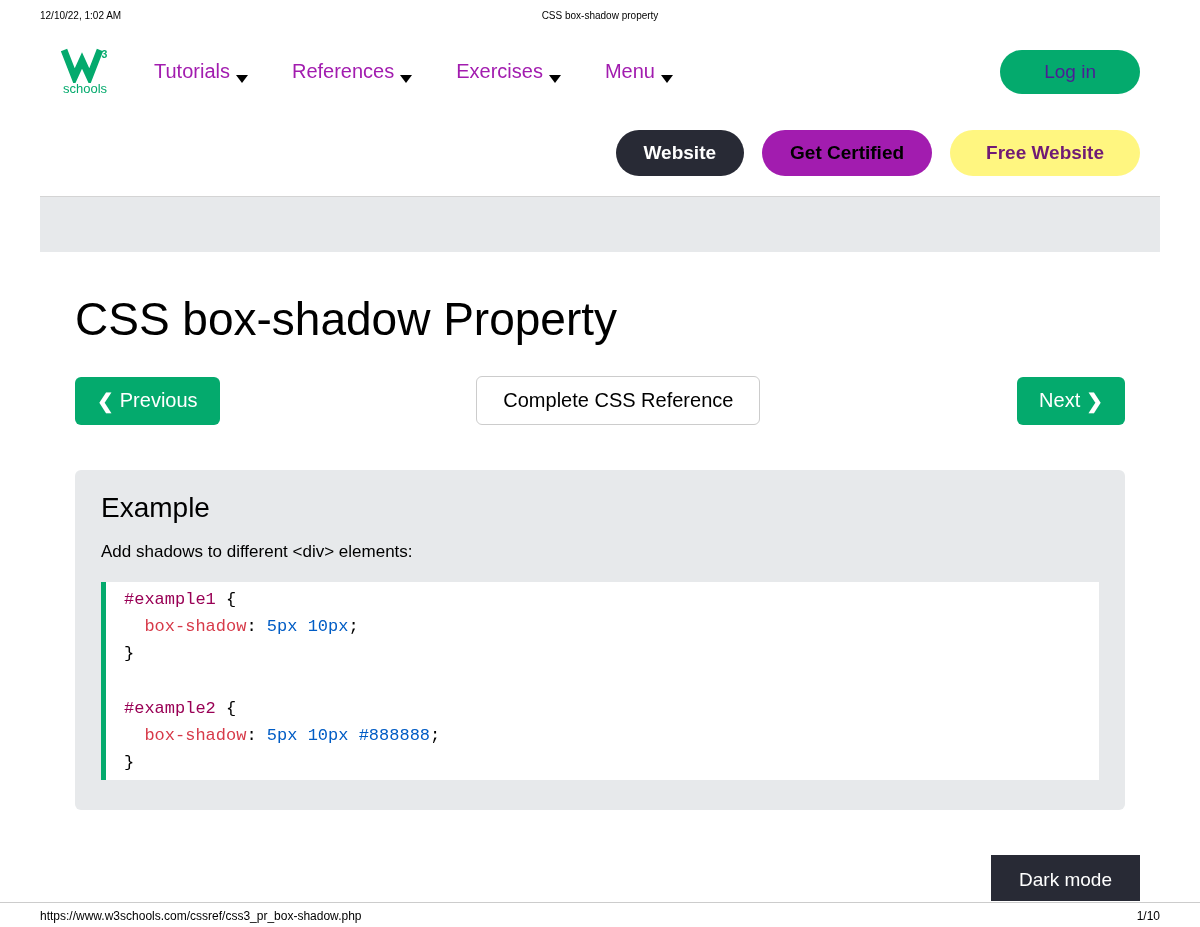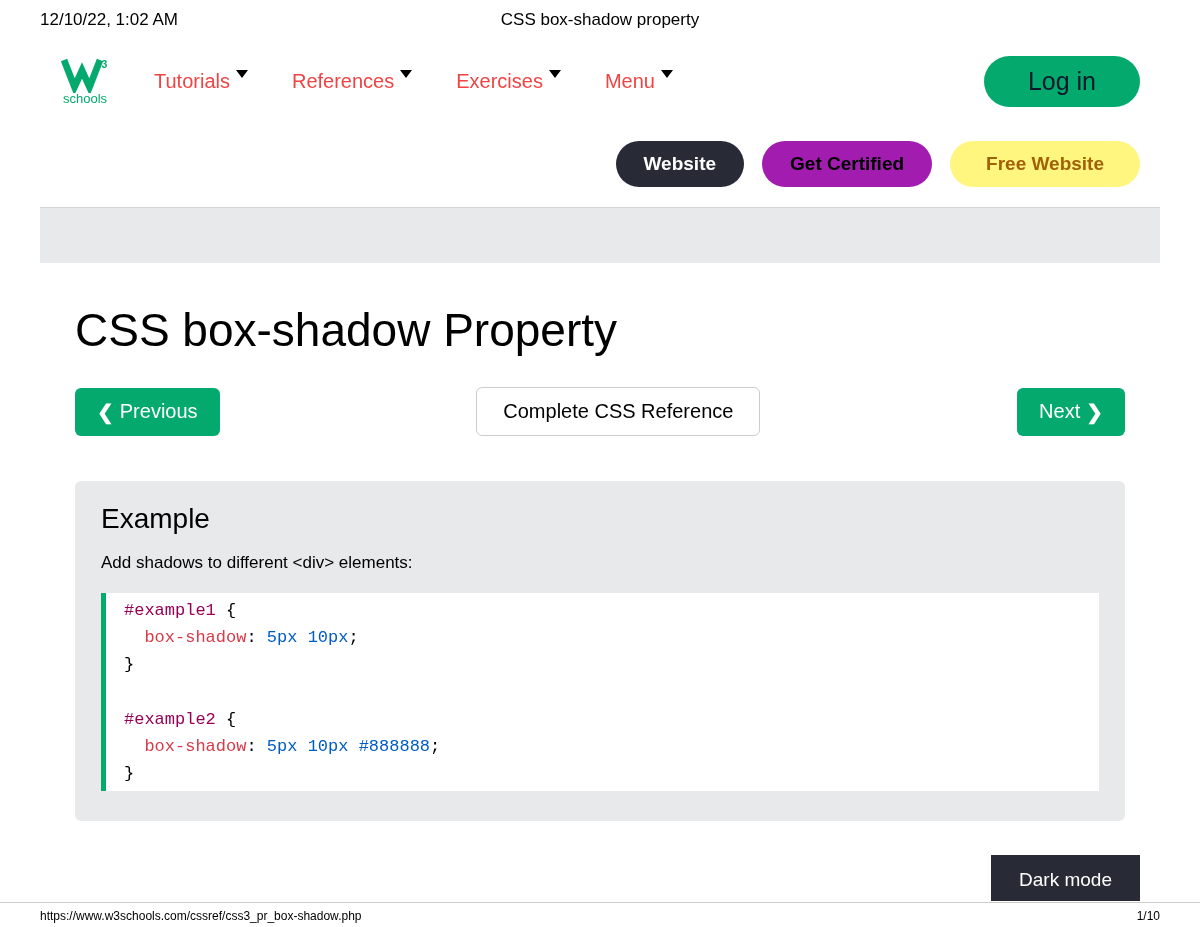--- a/index.html
+++ b/index.html
@@ -6,21 +6,21 @@
     body {
       font-family: -apple-system, BlinkMacSystemFont, 'Segoe UI', Verdana, sans-serif;
       background: #fff;
       width: 1200px;
       position: relative;
     }
     .print-header {
       display: flex;
       justify-content: space-between;
       padding: 10px 40px 6px 40px;
-      font-size: 17px;
+      font-size: 10px;
       color: #000;
     }
     .print-header .center { position: absolute; left: 50%; transform: translateX(-50%); }
     .topbar {
       display: flex;
       align-items: center;
       padding: 20px 60px 10px 60px;
       gap: 24px;
     }
     .logo {
@@ -28,39 +28,39 @@
       flex-direction: column;
       align-items: center;
       color: #04aa6d;
       margin-right: 20px;
     }
     .logo svg { width: 50px; height: 36px; }
     .logo-text { font-size: 13px; color: #04aa6d; font-weight: 400; margin-top: -2px; }
     .nav-item {
       font-size: 20px;
       font-weight: 500;
-      color: #ef4444;
-      display: flex;
-      align-items: flex-start;
+      color: #a21caf;
+      display: flex;
+      align-items: flex-end;
       gap: 6px;
       cursor: pointer;
       margin-right: 20px;
     }
     .caret-down {
       display: inline-block;
       width: 0; height: 0;
       border-left: 6px solid transparent;
       border-right: 6px solid transparent;
       border-top: 8px solid #000;
     }
     .spacer { flex: 1; }
     .login-btn {
       background: #04aa6d;
-      color: #0f172a;
-      font-size: 25px;
+      color: #4c1d95;
+      font-size: 19px;
       font-weight: 500;
       padding: 11px 44px;
       border-radius: 26px;
       border: none;
       cursor: pointer;
     }
     .subbar {
       display: flex;
       justify-content: flex-end;
       gap: 18px;
@@ -69,21 +69,21 @@
     .pill {
       font-size: 19px;
       font-weight: 600;
       padding: 12px 28px;
       border-radius: 26px;
       border: none;
       cursor: pointer;
     }
     .pill.upgrade { background: #282a35; color: #fff; }
     .pill.certified { background: #a21caf; color: #000; }
-    .pill.freeweb { background: #fff680; color: #a16207; padding-left: 36px; padding-right: 36px; }
+    .pill.freeweb { background: #fff680; color: #701a75; padding-left: 36px; padding-right: 36px; }
     .gray-strip {
       background: #e7e9eb;
       height: 56px;
       margin: 0 40px;
       border-top: 1px solid #d4d4d4;
     }
     .content { padding: 40px 75px 0 75px; }
     .page-title {
       font-size: 46px;
       font-weight: 400;

